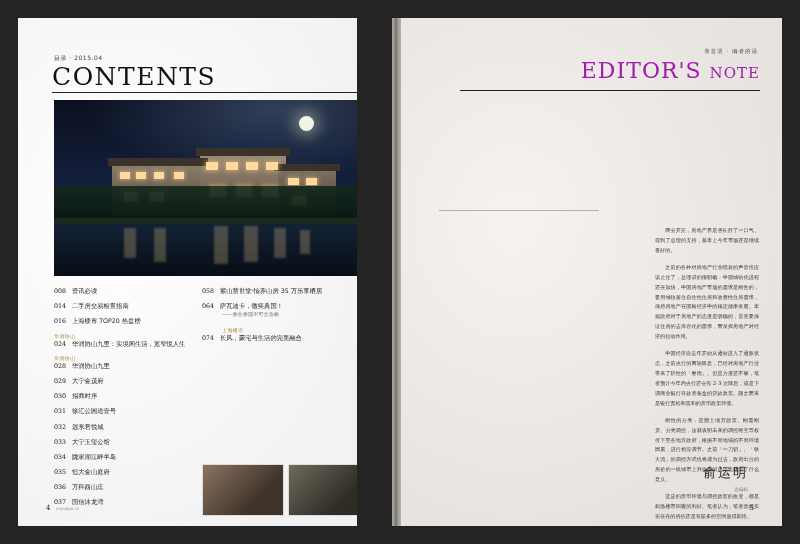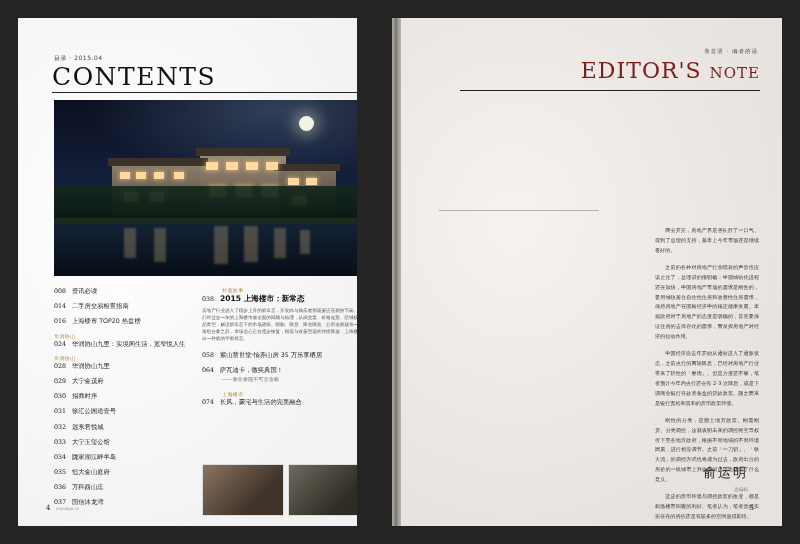--- a/index.html
+++ b/index.html
@@ -80,21 +80,21 @@
   .th3{background:linear-gradient(135deg,#7d6b58,#342c24 70%);}
   .folio-l{position:absolute;left:28px;bottom:14px;font-size:7px;color:#222;
     font-family:"DejaVu Serif","Liberation Serif",serif;}
   .folio-l-sub{position:absolute;left:38px;bottom:15px;font-size:4px;color:#999;}
 
   
   .rp-kicker{position:absolute;right:24px;top:30px;font-size:5.5px;color:#555;letter-spacing:1px;}
   .editors-note{
     position:absolute;right:22px;top:40px;
     font-family:"DejaVu Serif","Liberation Serif",serif;
-    font-size:22px;letter-spacing:1px;color:#7f1d1d;white-space:nowrap;
+    font-size:22px;letter-spacing:1px;color:#a21caf;white-space:nowrap;
   }
   .editors-note .sm{font-size:15px;}
   .rule-top-r{position:absolute;right:22px;top:72px;width:300px;height:1px;background:#222;}
   .art-head{
     position:absolute;left:38px;top:160px;
     font-family:"DejaVu Serif","Liberation Serif",serif;
     font-size:17px;color:#111;letter-spacing:2px;font-weight:bold;
   }
   .art-rule{position:absolute;left:38px;top:192px;width:160px;height:1px;background:#b9b2a9;}
   .art-body{
@@ -229,28 +229,20 @@
           <span class="toc-num">036</span>
           <span class="toc-txt">万科西山庄</span>
         </div>
         <div class="toc-item">
           <span class="toc-num">037</span>
           <span class="toc-txt">国信沐龙湾</span>
         </div>
       </div>
 
       <div class="col col-r">
-        <div class="feature">
-          <span class="cat-tag" style="margin-left:20px;">封面故事</span>
-          <div class="toc-item" style="margin-bottom:0;">
-            <span class="toc-num">038</span>
-            <span class="feature-title">2015 上海楼市：新常态</span>
-          </div>
-          <div class="feature-body">房地产行业进入了稳步上升的新常态，开发商与购房者都需要适应新的节奏。本期我们对过去一年的上海楼市做全面的回顾与梳理，从成交量、价格走势、区域板块到产品类型，解读新常态下的市场逻辑。限购、限贷、降准降息、公积金新政等一系列政策组合拳之后，市场信心正在逐步恢复，刚需与改善型需求持续释放，上海楼市呈现出一种新的平衡状态。</div>
-        </div>
 
         <div class="toc-item">
           <span class="toc-num">058</span>
           <span class="toc-txt">紫山慧世堂·怡养山房 35 万乐享栖居</span>
         </div>
         <div style="margin-bottom:10px;">
           <div class="toc-item" style="margin-bottom:0;">
             <span class="toc-num">064</span>
             <span class="toc-txt">萨瓦迪卡，微笑典国！</span>
           </div>

